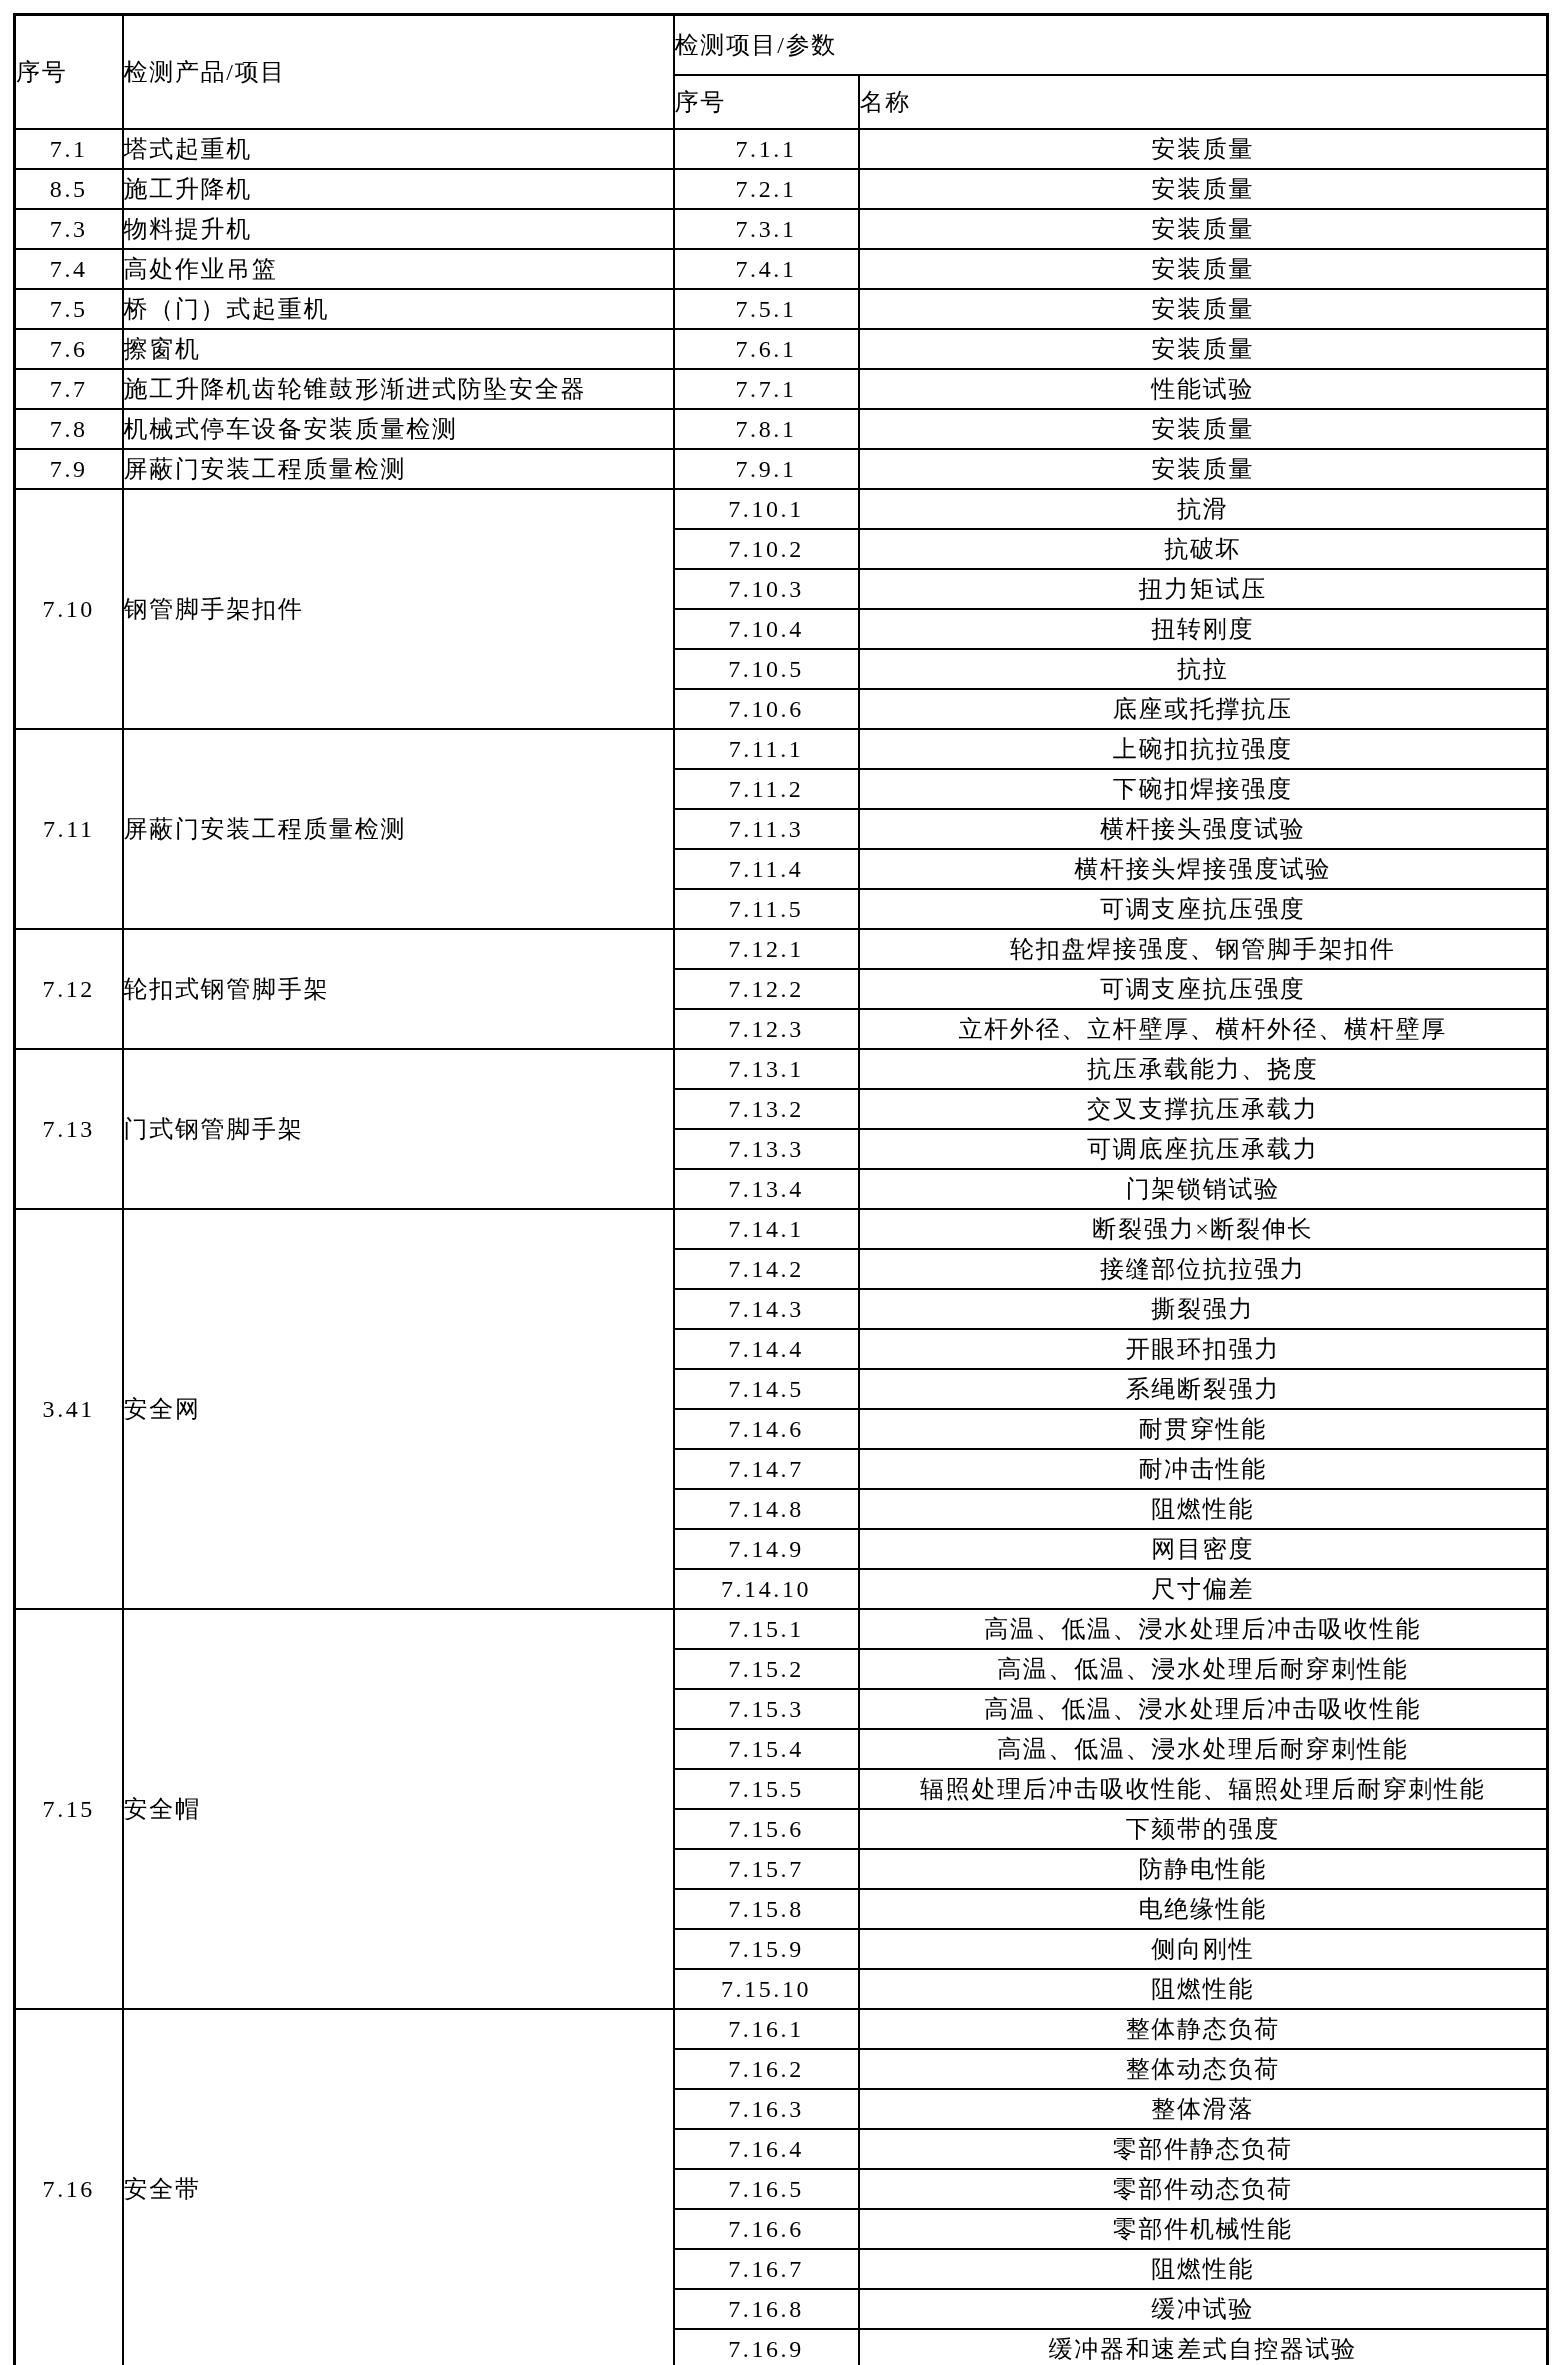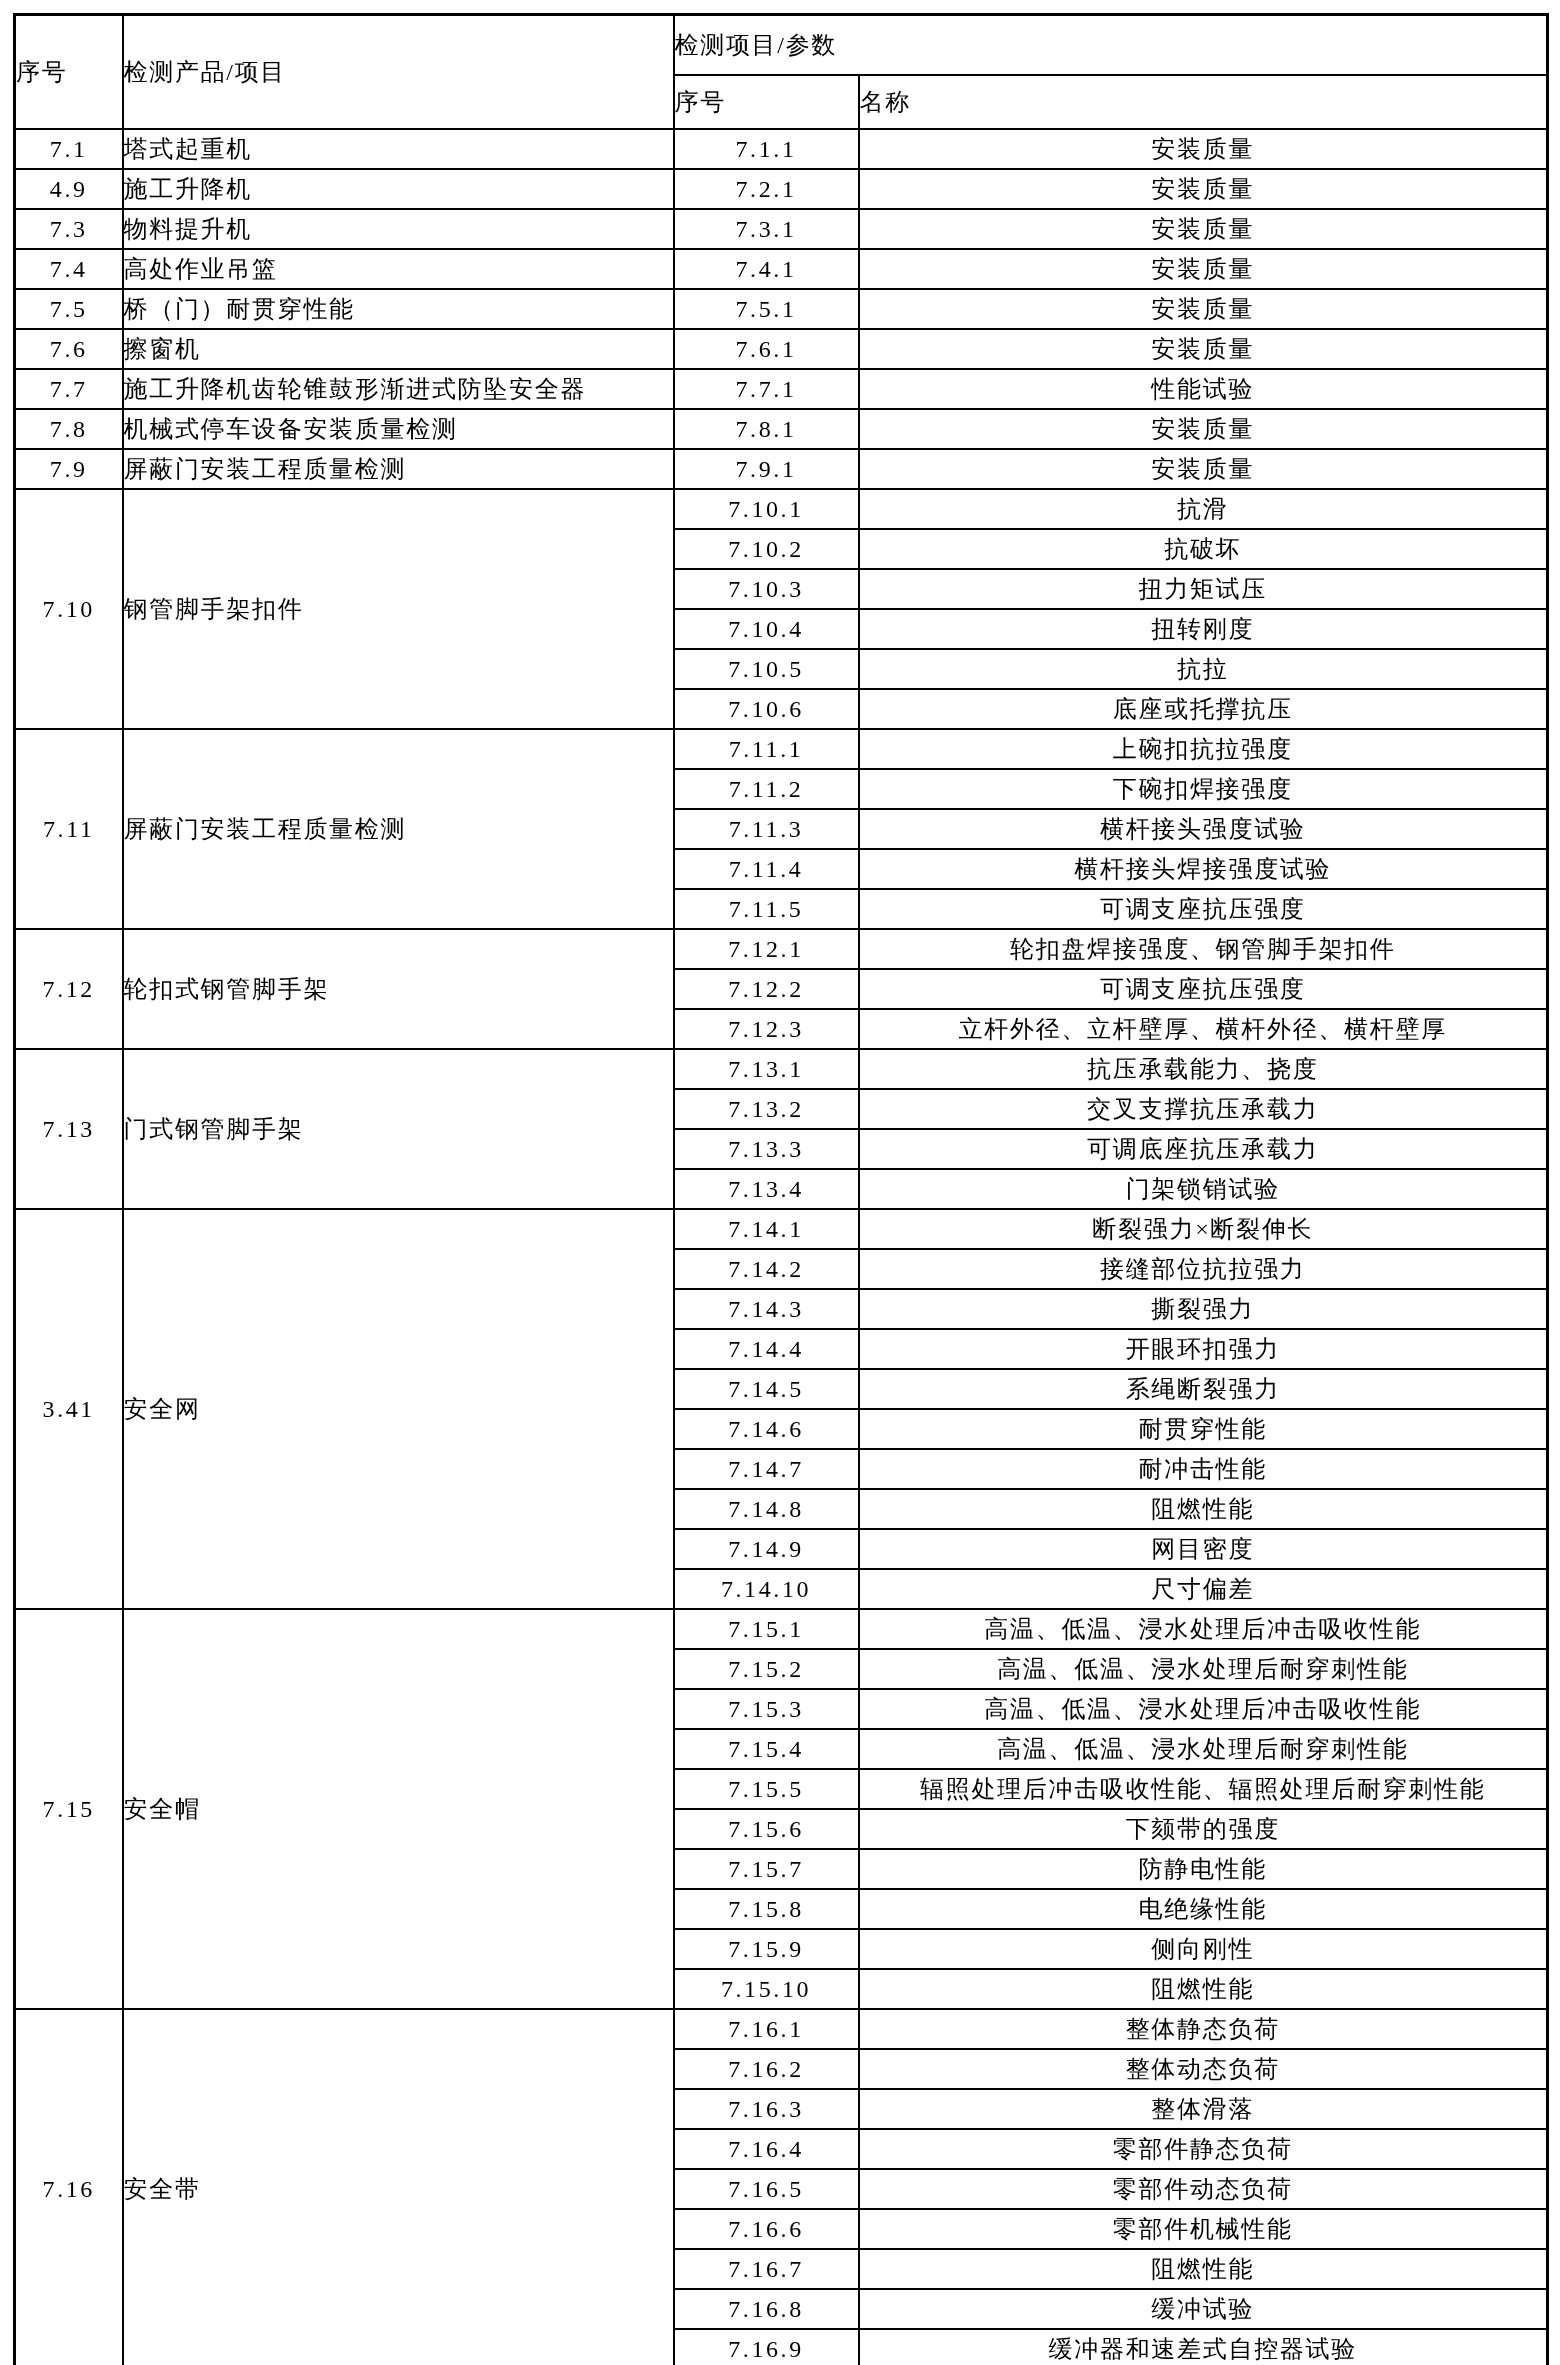--- a/index.html
+++ b/index.html
@@ -57,40 +57,40 @@
     </tr>
   </thead>
   <tbody id="tbody">
       <tr>
         <td class="num" rowspan="1">7.1</td>
         <td class="gname" rowspan="1">塔式起重机</td>
         <td class="num">7.1.1</td>
         <td class="name">安装质量</td>
       </tr>
       <tr>
-        <td class="num" rowspan="1">4.9</td>
+        <td class="num" rowspan="1">8.5</td>
         <td class="gname" rowspan="1">施工升降机</td>
         <td class="num">7.2.1</td>
         <td class="name">安装质量</td>
       </tr>
       <tr>
         <td class="num" rowspan="1">7.3</td>
         <td class="gname" rowspan="1">物料提升机</td>
         <td class="num">7.3.1</td>
         <td class="name">安装质量</td>
       </tr>
       <tr>
         <td class="num" rowspan="1">7.4</td>
         <td class="gname" rowspan="1">高处作业吊篮</td>
         <td class="num">7.4.1</td>
         <td class="name">安装质量</td>
       </tr>
       <tr>
         <td class="num" rowspan="1">7.5</td>
-        <td class="gname" rowspan="1">桥（门）耐贯穿性能</td>
+        <td class="gname" rowspan="1">桥（门）式起重机</td>
         <td class="num">7.5.1</td>
         <td class="name">安装质量</td>
       </tr>
       <tr>
         <td class="num" rowspan="1">7.6</td>
         <td class="gname" rowspan="1">擦窗机</td>
         <td class="num">7.6.1</td>
         <td class="name">安装质量</td>
       </tr>
       <tr>

